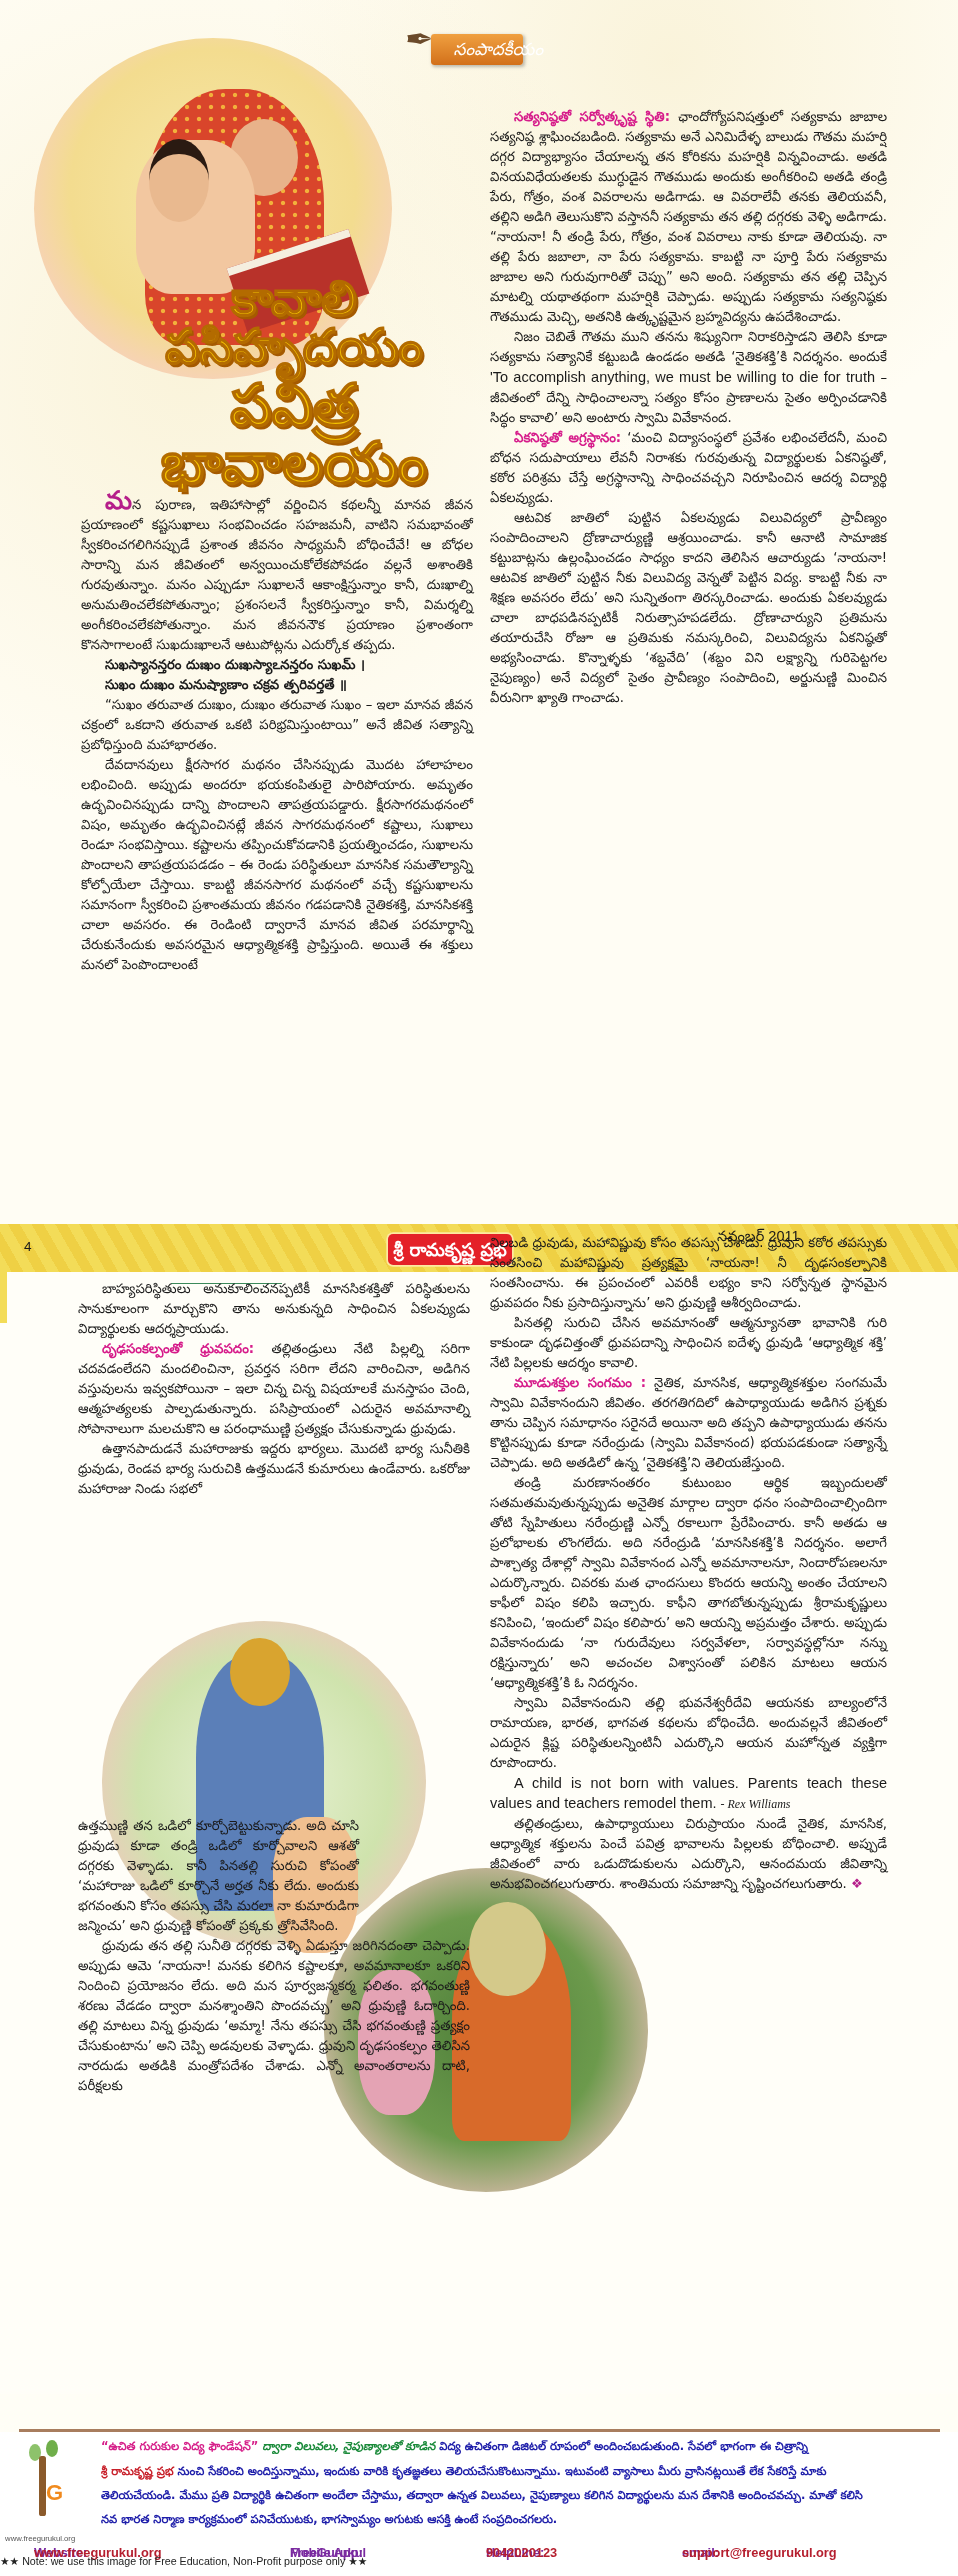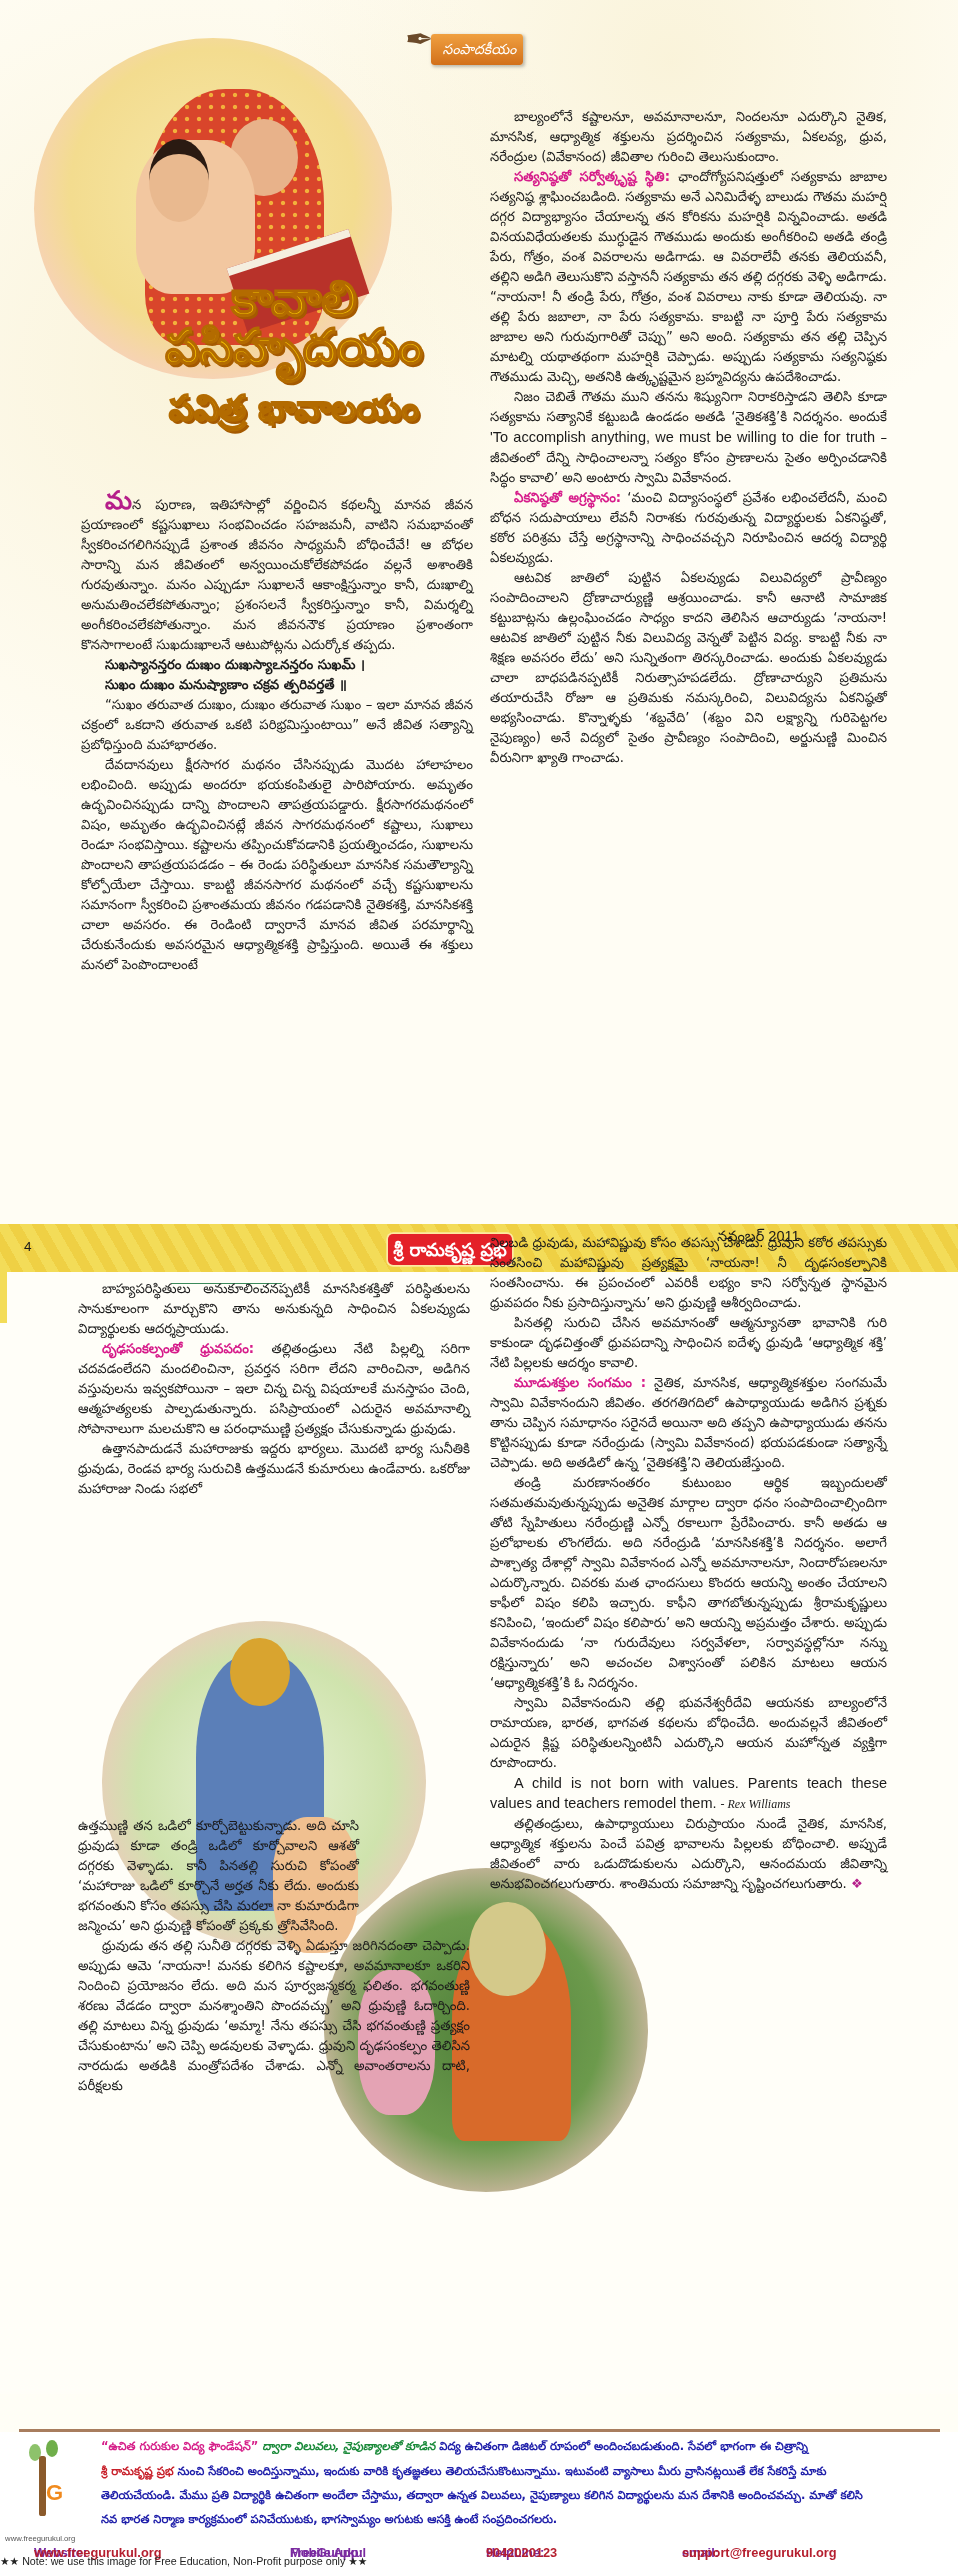--- a/index.html
+++ b/index.html
@@ -10,24 +10,24 @@
      #fffdf4; }
   .hero { position:absolute; left:34px; top:38px; width:358px; height:341px; border-radius:50%;
      background: radial-gradient(circle at 50% 45%, #f6e7a8 0, #f3dc8f 55%, #f8cfc4 80%, rgba(255,255,255,0) 100%); }
   .hero .saree { position:absolute; left:111px; top:51px; width:179px; height:256px; border-radius:45% 45% 20% 20%; background:#d9452b; background-image: radial-gradient(#f2b13b 1.7px, transparent 2.6px); background-size:12px 12px; }
   .hero .child { position:absolute; left:102px; top:102px; width:119px; height:154px; border-radius:40% 40% 30% 30%; background:#f2c7a0; }
   .hero .childhead { position:absolute; left:115px; top:101px; width:60px; height:68px; border-radius:50%; background:#e9b98f; border-top:15.4px solid #2a1a12; }
   .hero .momhead { position:absolute; left:196px; top:81px; width:68px; height:77px; border-radius:50%; background:#e8b28a; }
   .hero .book { position:absolute; left:200px; top:209px; width:128px; height:60px; background:#b8322a; transform:rotate(-18deg); border-top:8.5px solid #f5efe0; }
   .title-wrap { position:absolute; left:102px; top:269px; width:384px; text-align:center; }
   .title-line { font-family:"DejaVu Sans", sans-serif; font-weight:bold; color:#f5c400; -webkit-text-stroke:1.7px #b36b00; text-shadow:2.6px 2.6px 0 #a55a00; line-height:1; }
-  .t1 { font-size:48px; } .t2 { font-size:48px; margin-top:5.1px; } .t3 { font-size:35px; margin-top:21px; }
+  .t1 { font-size:48px; } .t2 { font-size:48px; margin-top:5.1px; } .t3 { font-size:58px; margin-top:6px; }
   .badge { position:absolute; left:405px; top:19px; width:102px; height:51px; }
   .badge .quill { position:absolute; left:0; top:0; width:31px; height:51px; font-size:34px; color:#6b4a2a; }
-  .badge .tag { position:absolute; left:25.6px; top:15.4px; width:92px; height:31px; background:linear-gradient(#f0a040,#d2701a); border-radius:3.4px; color:#fff; font-size:14px; font-style:italic; line-height:31px; padding-left:12px; box-sizing:border-box; box-shadow:1.7px 1.7px 3.4px rgba(0,0,0,0.25); }
+  .badge .tag { position:absolute; left:25.6px; top:15.4px; width:92px; height:31px; background:linear-gradient(#f0a040,#d2701a); border-radius:3.4px; color:#fff; font-size:17px; font-style:italic; line-height:31px; padding-left:23px; box-sizing:border-box; box-shadow:1.7px 1.7px 3.4px rgba(0,0,0,0.25); }
   .col { position:absolute; font-size:13.2px; line-height:20px; text-align:justify; }
   .col p { margin:0; text-indent:24px; }
   .col p.noindent { text-indent:0; }
   .col .hl { color:#d61b8a; font-weight:bold; }
   .col .dropcap { color:#b51e8a; font-size:25.6px; font-weight:bold; }
   .col .shloka { font-weight:bold; text-indent:24px; }
   .col .en { font-family:"Liberation Sans", sans-serif; font-size:14.5px; }
   .col .author { font-style:italic; font-family:Liberation Serif, serif; font-size:12px; }
   .p1-left { left:81px; top:490px; width:392px; }
   .p1-right { left:490px; top:107px; width:397px; }
@@ -91,21 +91,20 @@
 
   <div class="col p1-left">
     <p><span class="dropcap">మ</span><span>న పురాణ, ఇతిహాసాల్లో వర్ణించిన కథలన్నీ మానవ జీవన ప్రయాణంలో కష్టసుఖాలు సంభవించడం సహజమనీ, వాటిని సమభావంతో స్వీకరించగలిగినప్పుడే ప్రశాంత జీవనం సాధ్యమనీ బోధించేవే! ఆ బోధల సారాన్ని మన జీవితంలో అన్వయించుకోలేకపోవడం వల్లనే అశాంతికి గురవుతున్నాం. మనం ఎప్పుడూ సుఖాలనే ఆకాంక్షిస్తున్నాం కానీ, దుఃఖాల్ని అనుమతించలేకపోతున్నాం; ప్రశంసలనే స్వీకరిస్తున్నాం కానీ, విమర్శల్ని అంగీకరించలేకపోతున్నాం. మన జీవననౌక ప్రయాణం ప్రశాంతంగా కొనసాగాలంటే సుఖదుఃఖాలనే ఆటుపోట్లను ఎదుర్కోక తప్పదు.</span></p>
     <p class="shloka">సుఖస్యానన్తరం దుఃఖం దుఃఖస్యాఽనన్తరం సుఖమ్ ।</p>
     <p class="shloka">సుఖం దుఃఖం మనుష్యాణాం చక్రవ త్పరివర్తతే ॥</p>
     <p>“సుఖం తరువాత దుఃఖం, దుఃఖం తరువాత సుఖం – ఇలా మానవ జీవన చక్రంలో ఒకదాని తరువాత ఒకటి పరిభ్రమిస్తుంటాయి” అనే జీవిత సత్యాన్ని ప్రబోధిస్తుంది మహాభారతం.</p>
     <p>దేవదానవులు క్షీరసాగర మథనం చేసినప్పుడు మొదట హాలాహలం లభించింది. అప్పుడు అందరూ భయకంపితులై పారిపోయారు. అమృతం ఉద్భవించినప్పుడు దాన్ని పొందాలని తాపత్రయపడ్డారు. క్షీరసాగరమథనంలో విషం, అమృతం ఉద్భవించినట్లే జీవన సాగరమథనంలో కష్టాలు, సుఖాలు రెండూ సంభవిస్తాయి. కష్టాలను తప్పించుకోవడానికి ప్రయత్నించడం, సుఖాలను పొందాలని తాపత్రయపడడం – ఈ రెండు పరిస్థితులూ మానసిక సమతౌల్యాన్ని కోల్పోయేలా చేస్తాయి. కాబట్టి జీవనసాగర మథనంలో వచ్చే కష్టసుఖాలను సమానంగా స్వీకరించి ప్రశాంతమయ జీవనం గడపడానికి నైతికశక్తి, మానసికశక్తి చాలా అవసరం. ఈ రెండింటి ద్వారానే మానవ జీవిత పరమార్థాన్ని చేరుకునేందుకు అవసరమైన ఆధ్యాత్మికశక్తి ప్రాప్తిస్తుంది. అయితే ఈ శక్తులు మనలో పెంపొందాలంటే</p>
   </div>
 
   <div class="col p1-right">
-    <p>బాల్యంలోనే కష్టాలనూ, అవమానాలనూ, నిందలనూ ఎదుర్కొని నైతిక, మానసిక, ఆధ్యాత్మిక శక్తులను ప్రదర్శించిన సత్యకామ, ఏకలవ్య, ధ్రువ, నరేంద్రుల (వివేకానంద) జీవితాల గురించి తెలుసుకుందాం.</p>
     <p><span class="hl">సత్యనిష్ఠతో సర్వోత్కృష్ట స్థితి:</span><span> ఛాందోగ్యోపనిషత్తులో సత్యకామ జాబాల సత్యనిష్ఠ శ్లాఘించబడింది. సత్యకామ అనే ఎనిమిదేళ్ళ బాలుడు గౌతమ మహర్షి దగ్గర విద్యాభ్యాసం చేయాలన్న తన కోరికను మహర్షికి విన్నవించాడు. అతడి వినయవిధేయతలకు ముగ్ధుడైన గౌతముడు అందుకు అంగీకరించి అతడి తండ్రి పేరు, గోత్రం, వంశ వివరాలను అడిగాడు. ఆ వివరాలేవీ తనకు తెలియవనీ, తల్లిని అడిగి తెలుసుకొని వస్తాననీ సత్యకామ తన తల్లి దగ్గరకు వెళ్ళి అడిగాడు. “నాయనా! నీ తండ్రి పేరు, గోత్రం, వంశ వివరాలు నాకు కూడా తెలియవు. నా తల్లి పేరు జబాలా, నా పేరు సత్యకామ. కాబట్టి నా పూర్తి పేరు సత్యకామ జాబాల అని గురువుగారితో చెప్పు” అని అంది. సత్యకామ తన తల్లి చెప్పిన మాటల్ని యథాతథంగా మహర్షికి చెప్పాడు. అప్పుడు సత్యకామ సత్యనిష్ఠకు గౌతముడు మెచ్చి, అతనికి ఉత్కృష్టమైన బ్రహ్మవిద్యను ఉపదేశించాడు.</span></p>
     <p><span>నిజం చెబితే గౌతమ ముని తనను శిష్యునిగా నిరాకరిస్తాడని తెలిసి కూడా సత్యకామ సత్యానికే కట్టుబడి ఉండడం అతడి ‘నైతికశక్తి’కి నిదర్శనం. అందుకే </span><span class="en">'To accomplish anything, we must be willing to die for truth</span><span> – జీవితంలో దేన్ని సాధించాలన్నా సత్యం కోసం ప్రాణాలను సైతం అర్పించడానికి సిద్ధం కావాలి’ అని అంటారు స్వామి వివేకానంద.</span></p>
     <p><span class="hl">ఏకనిష్ఠతో అగ్రస్థానం:</span><span> ‘మంచి విద్యాసంస్థలో ప్రవేశం లభించలేదనీ, మంచి బోధన సదుపాయాలు లేవనీ నిరాశకు గురవుతున్న విద్యార్థులకు ఏకనిష్ఠతో, కఠోర పరిశ్రమ చేస్తే అగ్రస్థానాన్ని సాధించవచ్చని నిరూపించిన ఆదర్శ విద్యార్థి ఏకలవ్యుడు.</span></p>
     <p>ఆటవిక జాతిలో పుట్టిన ఏకలవ్యుడు విలువిద్యలో ప్రావీణ్యం సంపాదించాలని ద్రోణాచార్యుణ్ణి ఆశ్రయించాడు. కానీ ఆనాటి సామాజిక కట్టుబాట్లను ఉల్లంఘించడం సాధ్యం కాదని తెలిసిన ఆచార్యుడు ‘నాయనా! ఆటవిక జాతిలో పుట్టిన నీకు విలువిద్య వెన్నతో పెట్టిన విద్య. కాబట్టి నీకు నా శిక్షణ అవసరం లేదు’ అని సున్నితంగా తిరస్కరించాడు. అందుకు ఏకలవ్యుడు చాలా బాధపడినప్పటికీ నిరుత్సాహపడలేదు. ద్రోణాచార్యుని ప్రతిమను తయారుచేసి రోజూ ఆ ప్రతిమకు నమస్కరించి, విలువిద్యను ఏకనిష్ఠతో అభ్యసించాడు. కొన్నాళ్ళకు ‘శబ్దవేది’ (శబ్దం విని లక్ష్యాన్ని గురిపెట్టగల నైపుణ్యం) అనే విద్యలో సైతం ప్రావీణ్యం సంపాదించి, అర్జునుణ్ణి మించిన వీరునిగా ఖ్యాతి గాంచాడు.</p>
   </div>
 </div>
 
 <div class="band">
   <div class="pno">4</div>
   <div class="logo">శ్రీ రామకృష్ణ ప్రభ</div>

